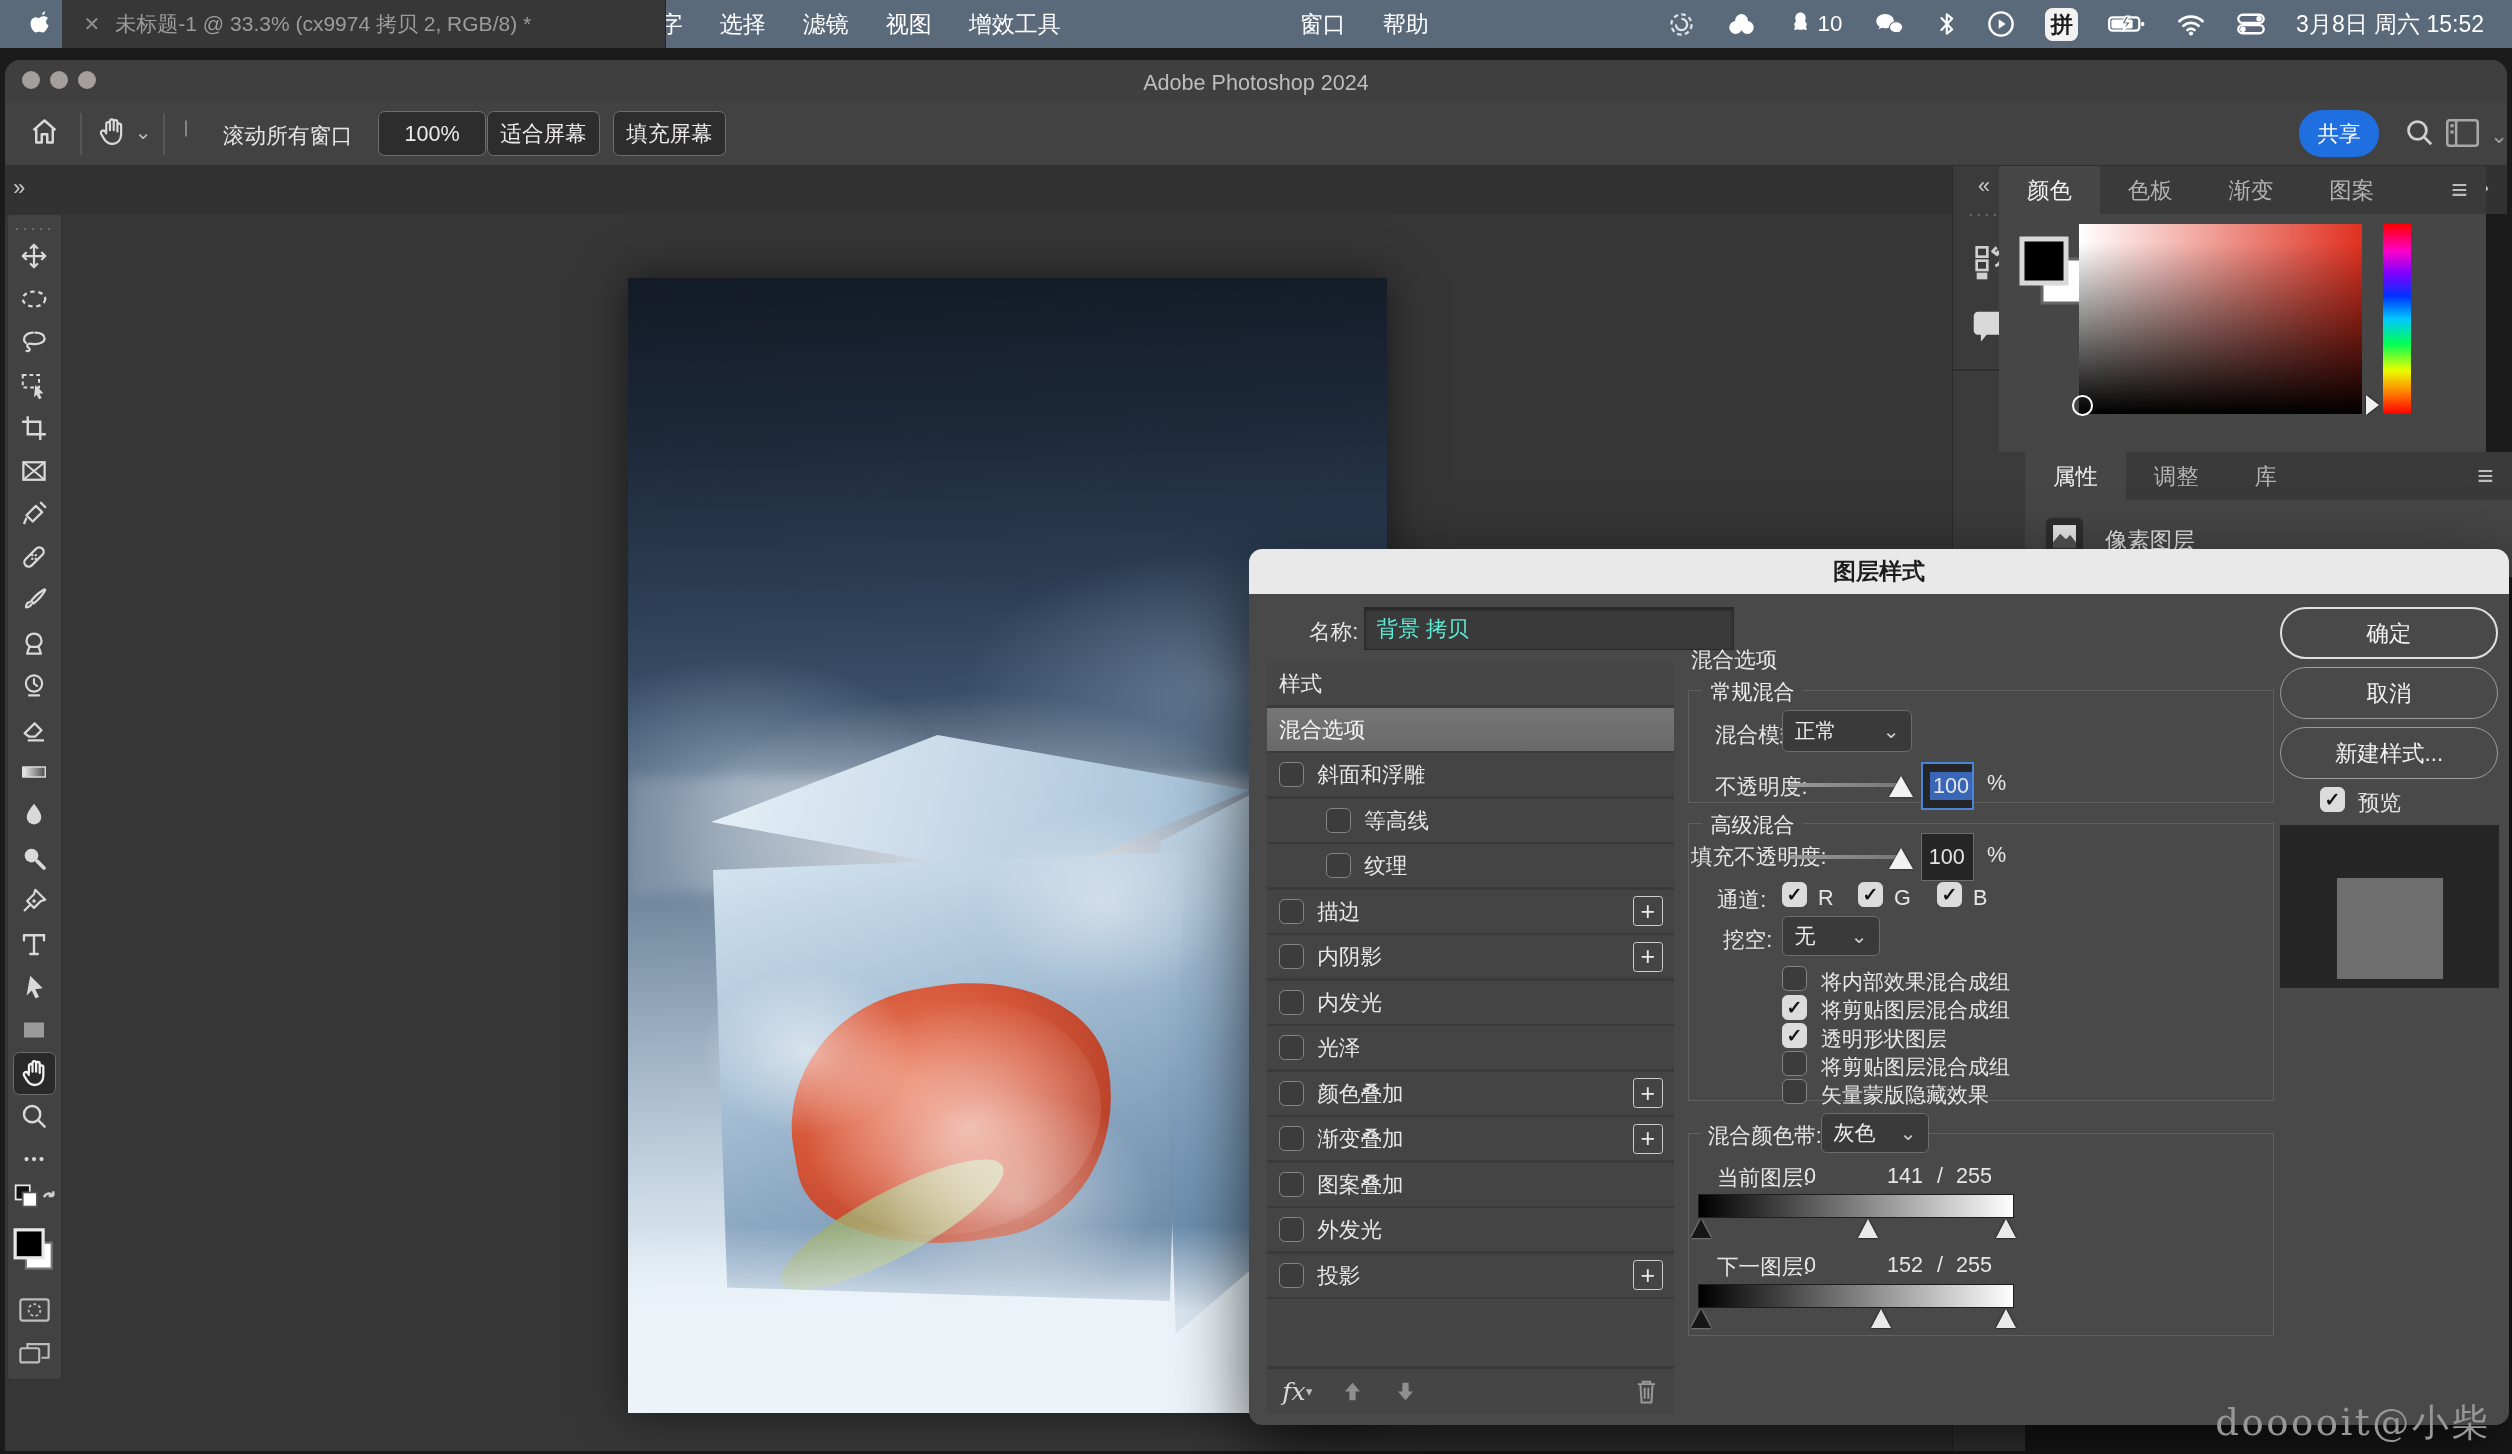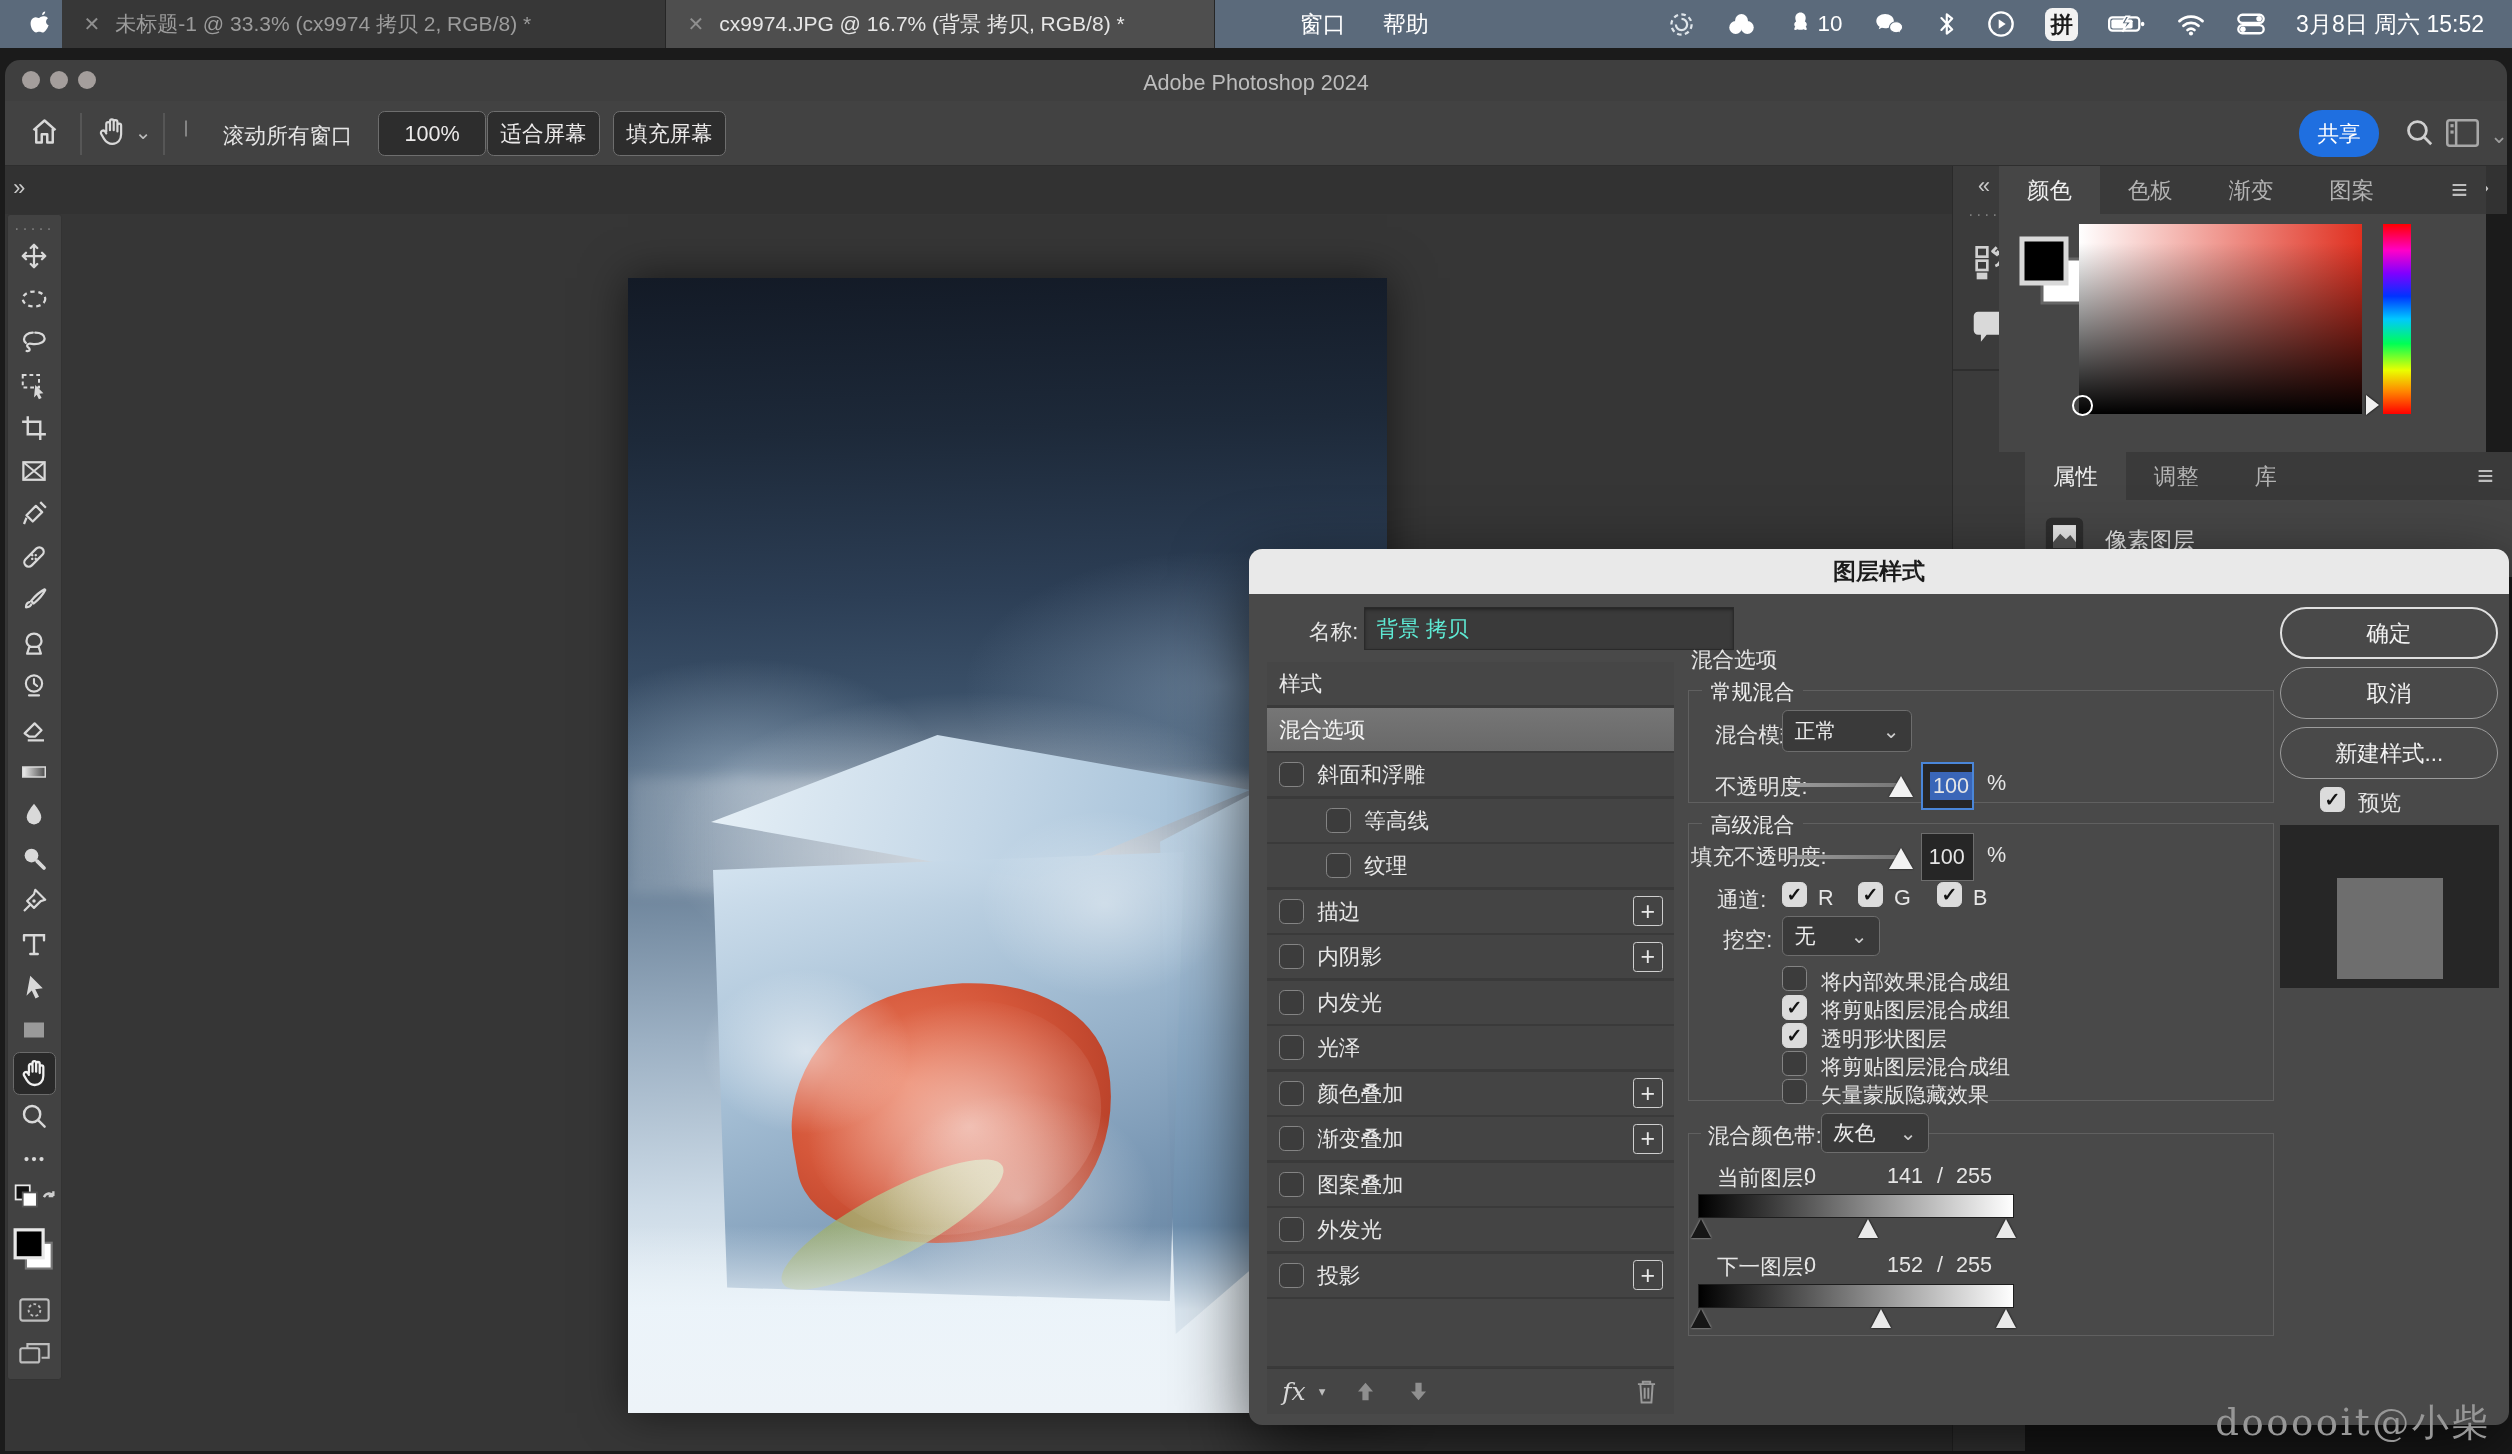--- a/index.html
+++ b/index.html
@@ -277,24 +277,20 @@
   </span>
   <span class="abs caret" style="left:2490px;top:123px;color:#9d9d9d;font-size:21.6px"></span>
 
   
   <div class="tabbar"></div>
   <span class="abs chev2" style="left:13.3px;top:175px;color:#c9c9c9;font-size:21.6px"></span>
   <div class="dtab" style="left:62px;width:604px;background:#373737;color:#9c9c9c">
     <span class="x"></span>
     <span>未标题-1 @ 33.3% (cx9974 拷贝 2, RGB/8) *</span>
   </div>
-  <div class="dtab" style="left:666px;width:549px;background:#4e4e4e;color:#e6e6e6">
-    <span class="x"></span>
-    <span>cx9974.JPG @ 16.7% (背景 拷贝, RGB/8) *</span>
-  </div>
   <span class="abs chev2" style="left:2477px;top:175px;color:#c9c9c9;font-size:21.6px"></span>
 
   
   <div class="canvasarea">
     <div class="doc">
       <div class="mistband"></div>
       <div class="cuberight"></div>
       <div class="cubetop"></div>
       <div class="cubefront"></div>
       <div class="melon"></div>
@@ -591,21 +587,21 @@
           <span>外发光</span>
         </div>
       <div class="srow">
           <span class="cbx"></span>
           <span>投影</span>
           <span class="gap"></span>
           <span class="plusbox"></span>
         </div>
       <div style="flex:1;background:#454545"></div>
       <div class="listfoot">
-        <span class="row" style="gap:13px">
+        <span class="row" style="gap:0">
             <span class="fx">fx</span>
             <span style="color:#bdbdbd;font-size:13.3px">▾</span>
           </span>
         <span>
             <svg width="25" height="25" viewBox="0 0 20 20">
               <path d="M10 3l6 7h-3.5v7h-5v-7H4z" fill="#8f8f8f"></path>
             </svg>
           </span>
         <span>
             <svg width="25" height="25" viewBox="0 0 20 20">

